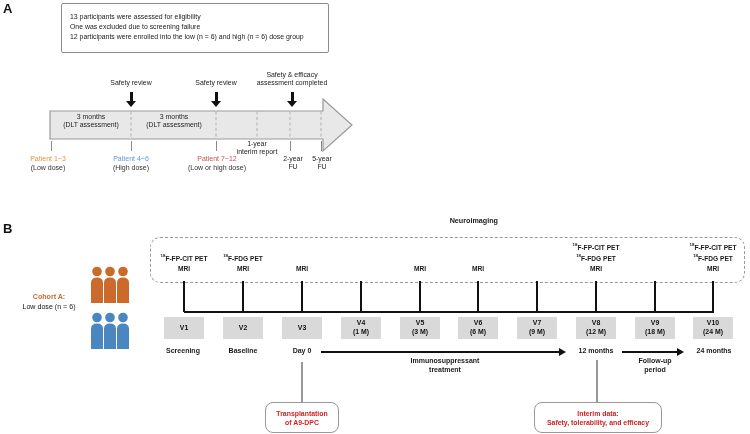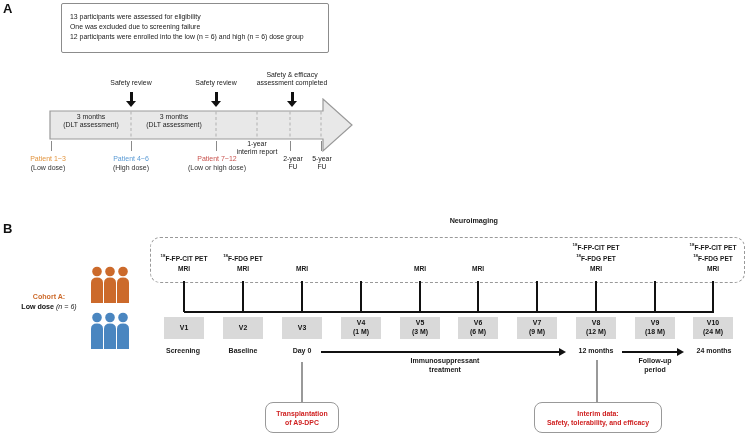--- a/index.html
+++ b/index.html
@@ -40,22 +40,22 @@
                border-left:7px solid #111;border-top:4px solid transparent;border-bottom:4px solid transparent;}
   .two-line{line-height:8.6px;}
   .connector{width:2px;background:#999;}
   .callout{border:1.8px solid #999;border-radius:8px;background:#fff;display:flex;flex-direction:column;
            justify-content:center;align-items:center;text-align:center;
            font-size:6.9px;font-weight:bold;line-height:9px;color:#CF2020;height:29px;top:402px;}
   .cohort-text{width:86px;text-align:center;font-size:7.1px;line-height:10px;}
   .cohort-name{font-weight:bold;}
   .cohortA-color{color:#CC6A2B;}
   .cohortB-color{color:#4A86C0;}
-  .dose-bold{font-weight:bold;color:#111;}
-  .n-reg{font-weight:normal;color:#222;font-style:italic;}
+  .dose-bold{font-weight:normal;color:#111;}
+  .n-reg{font-weight:normal;color:#222;}
 </style>
 </head>
 <body>
 
 <div class="canvas">
 
   <div class="abs panel-label" style="left:3px;top:1px;">A</div>
 
   <div class="abs elig-box">
     <div>13 participants were assessed for eligibility</div>

